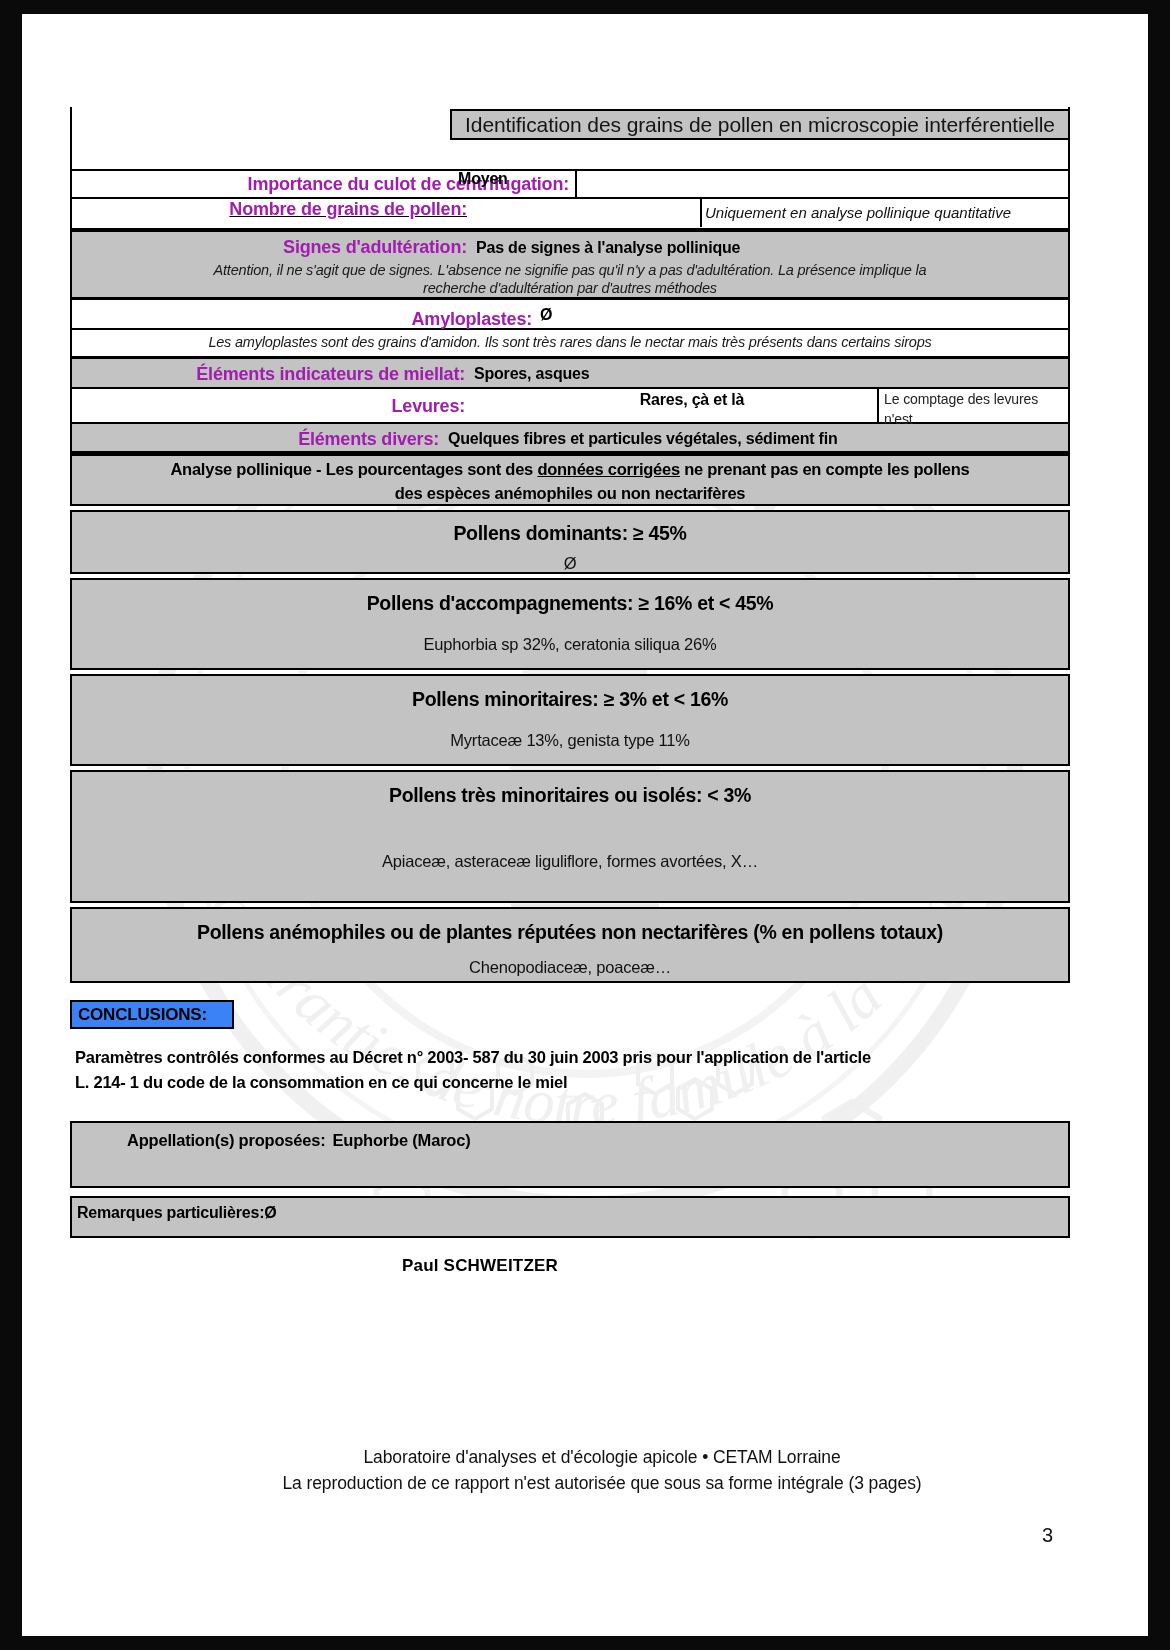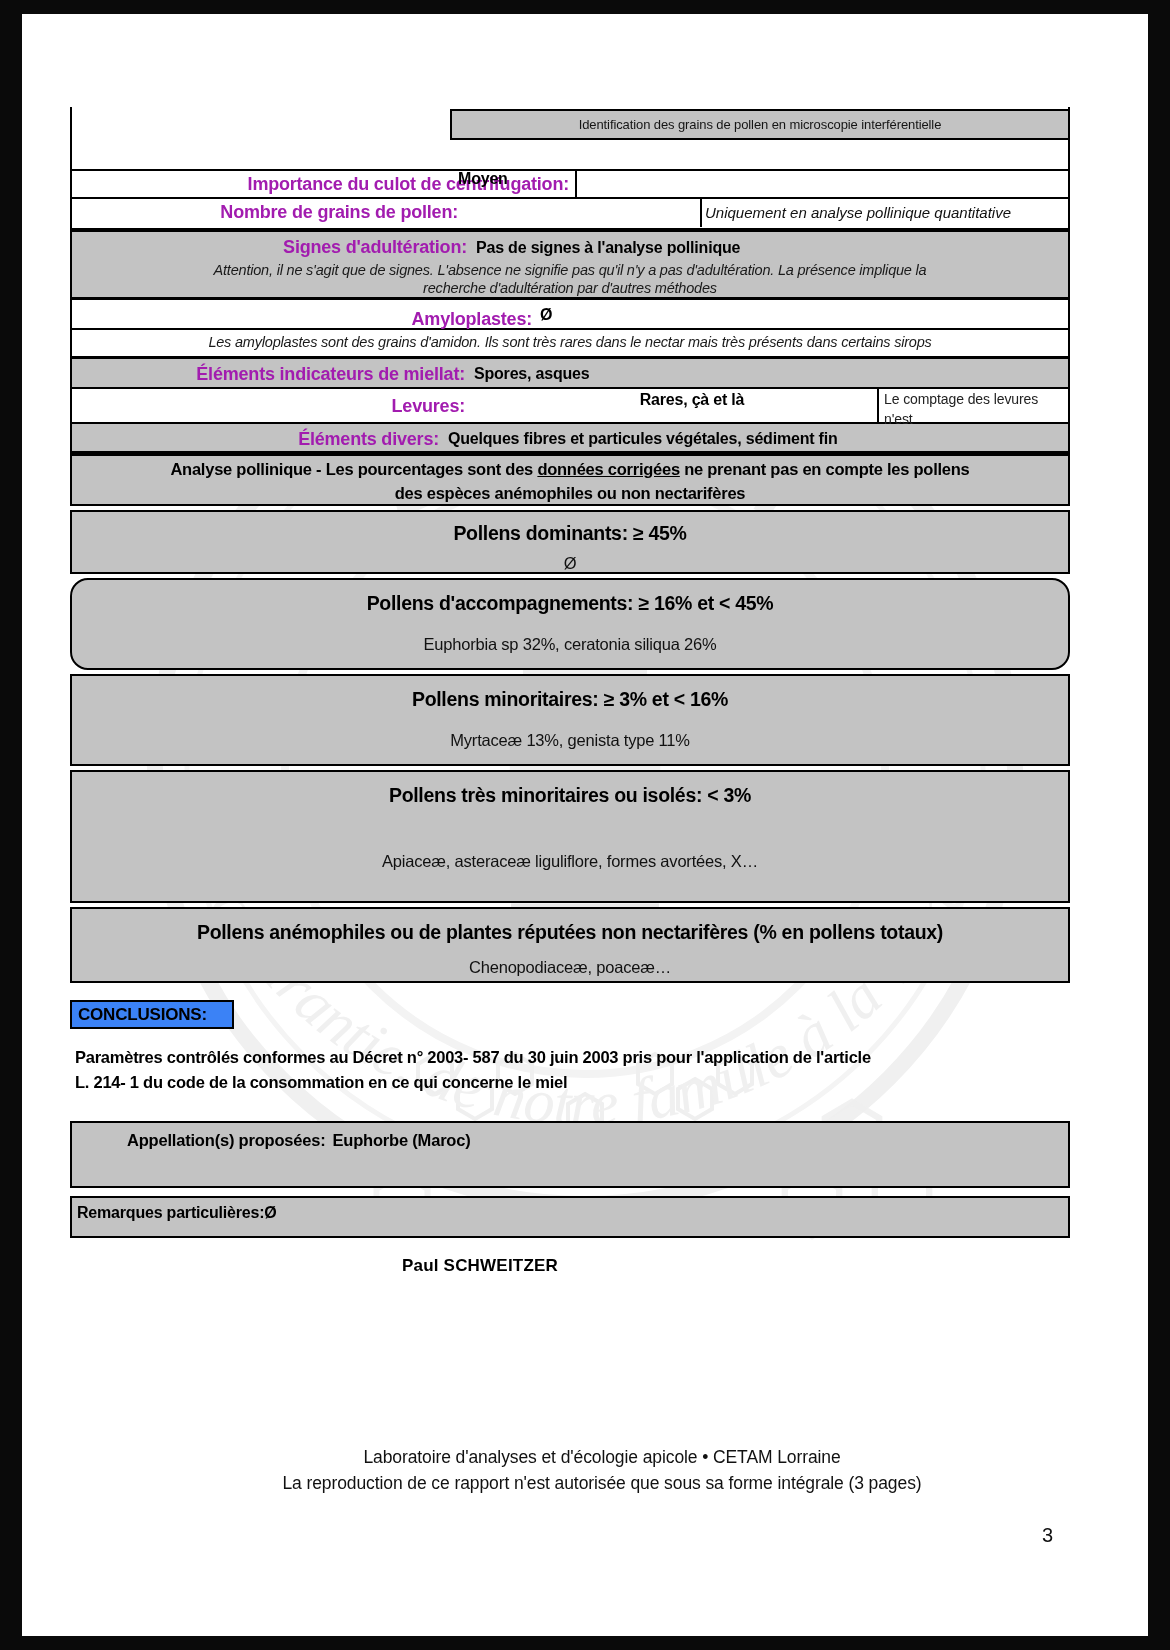--- a/index.html
+++ b/index.html
@@ -82,21 +82,21 @@
     position: absolute;
     left: 380px; top: 2px;
     width: 620px;
     height: 31px;
     background: #c3c3c3;
     border: 2px solid #000;
     box-sizing: border-box;
     display: flex;
     align-items: center;
     justify-content: center;
-    font-size: 13px;
+    font-size: 21px;
     color: #151515;
     letter-spacing: -0.1px;
   }
 
   
   #r-culot {
     position: relative;
     height: 30px;
     margin-top: 0px;
   }
@@ -138,25 +138,26 @@
     position: relative;
     height: 31px;
     border-left: 2px solid #000;
     border-right: 2px solid #000;
     border-bottom: 2px solid #000;
     box-sizing: border-box;
     background: #fff;
   }
   #r-nombre .ltxt {
     position: absolute;
-    left: 0; top: 0;
+    left: 9px; top: 0;
     width: 390px; height: 27px;
-    display: flex; align-items: center; justify-content: flex-end;
+    display: flex; justify-content: flex-end;
     padding-right: 4px;
     box-sizing: border-box;
+    text-decoration: underline;
   }
   #r-nombre .note {
     position: absolute;
     left: 628px; top: -1px;
     width: 370px; height: 29px;
     border-left: 2px solid #000;
     box-sizing: border-box;
     overflow: hidden;
     display: flex; align-items: center;
     padding-left: 3px;
@@ -619,21 +620,21 @@
     <div id="r-analyse">
       <p><span>Analyse pollinique - Les pourcentages sont des </span><u>données corrigées</u><span> ne prenant pas en compte les pollens</span></p>
       <p>des espèces anémophiles ou non nectarifères</p>
     </div>
 
     <div class="pblock" style="height:64px;padding-top:10px;">
       <div class="phead">Pollens dominants: ≥ 45%</div>
       <div class="pval" style="margin-top:9px;">Ø</div>
     </div>
 
-    <div class="pblock" style="height:92px;padding-top:12px;border-radius:18px;">
+    <div class="pblock" style="height:92px;padding-top:12px;">
       <div class="phead">Pollens d'accompagnements:  ≥ 16% et &lt; 45%</div>
       <div class="pval" style="margin-top:20px;">Euphorbia sp 32%, ceratonia siliqua 26%</div>
     </div>
 
     <div class="pblock" style="height:92px;padding-top:12px;">
       <div class="phead">Pollens minoritaires:  ≥ 3% et &lt; 16%</div>
       <div class="pval" style="margin-top:20px;">Myrtaceæ 13%, genista type 11%</div>
     </div>
 
     <div class="pblock" style="height:133px;padding-top:12px;">

